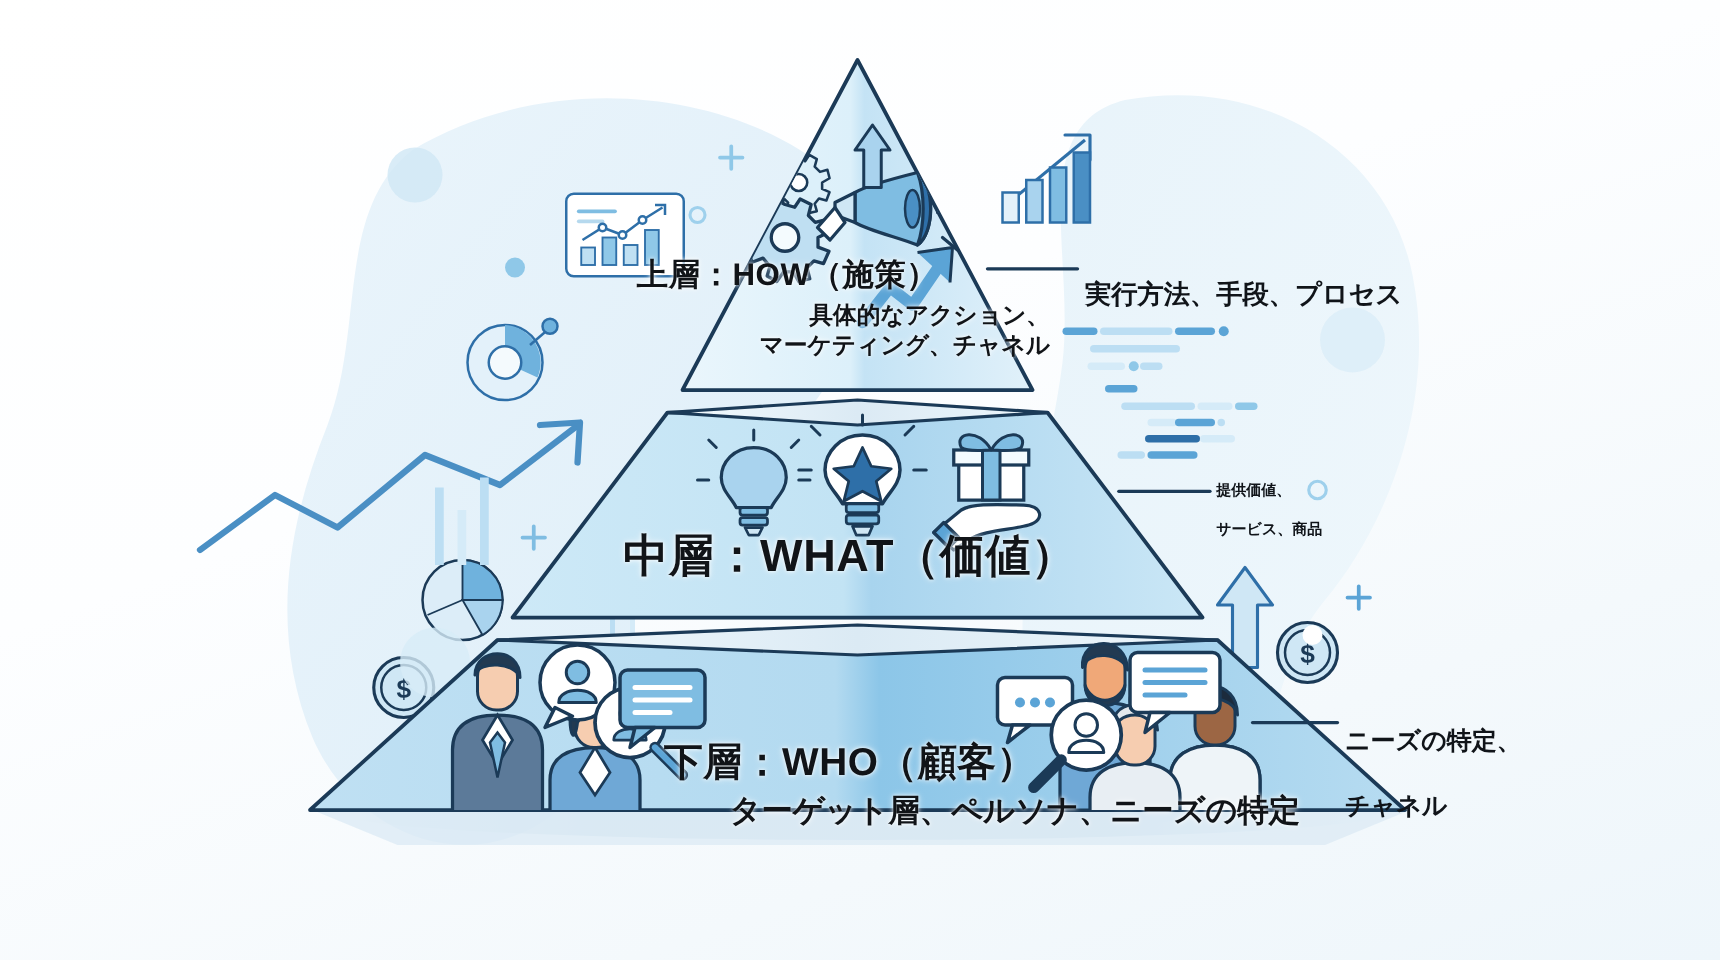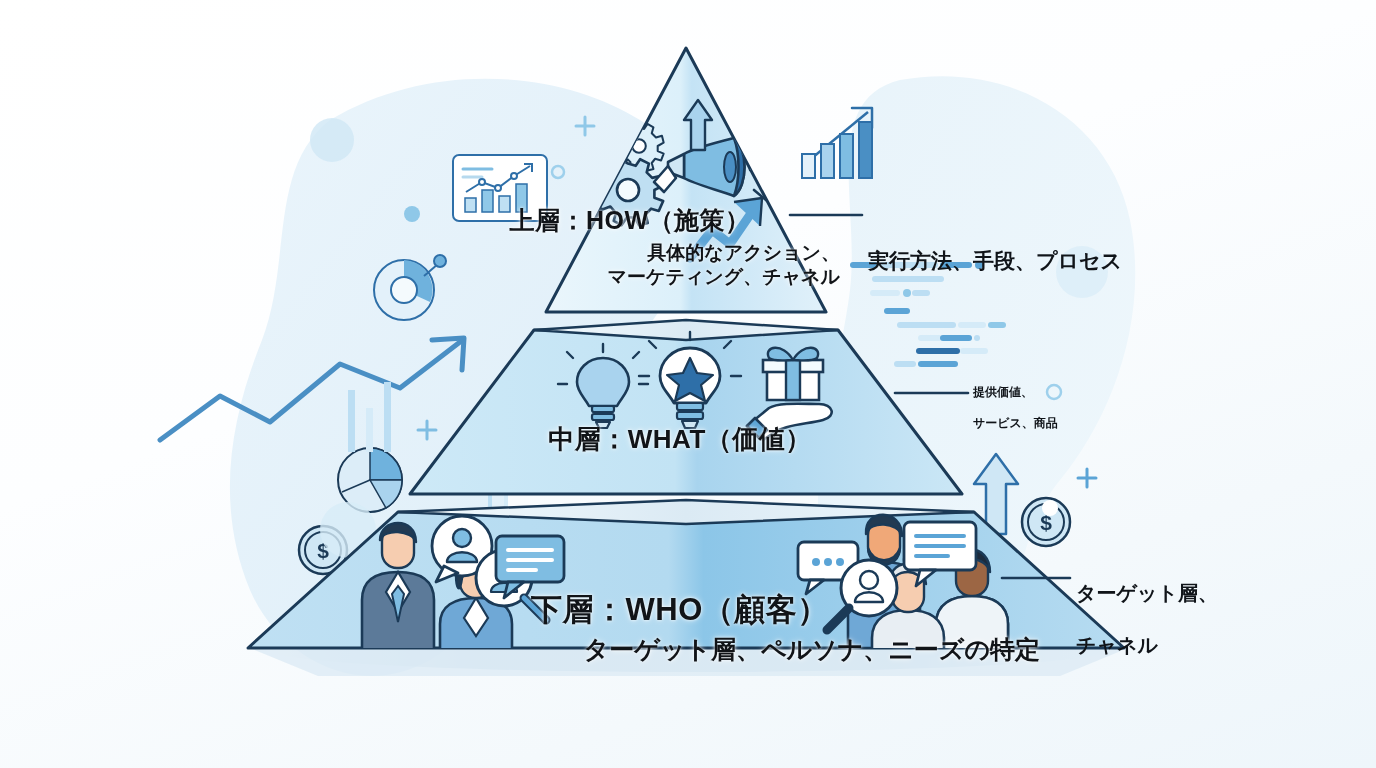--- a/index.html
+++ b/index.html
@@ -37,37 +37,37 @@
     text-align:right;
   }
 
   
   #tier-top-text { left:420px; top:206px; width:420px; }
   #tier-top-text .tier-title { font-size:25px; }
   #tier-top-text .tier-sub { font-size:19px; margin-top:6px; }
 
   
   #tier-mid-text { left:330px; top:424px; width:700px; }
-  #tier-mid-text .tier-title { font-size:26px; }
+  #tier-mid-text .tier-title { font-size:36px; }
   #tier-mid-text .tier-sub { font-size:21px; margin-top:4px; }
 
   
   #tier-bot-text { left:320px; top:592px; width:720px; }
   #tier-bot-text .tier-title { font-size:31px; }
   #tier-bot-text .tier-sub { font-size:25px; margin-top:6px; }
 
   
   .callout {
     position:absolute;
     font-weight:bold;
     color:#101419;
     line-height:1.3;
     white-space:pre-line;
   }
-  #callout-how  { left:868px; top:220px; font-size:21px; }
+  #callout-how  { left:868px; top:195px; font-size:21px; }
   #callout-what { left:973px; top:369px; font-size:12px; }
   #callout-who  { left:1076px; top:554px; font-size:20px; }
 </style>
 </head>
 <body>
 
 <div id="stage">
 
   
   <svg class="abs" style="left:0;top:0;" width="1376" height="768" viewBox="0 0 1376 768">
@@ -464,17 +464,17 @@
   <div class="callout" id="callout-how">
     <div>実行方法、手段、プロセス</div>
   </div>
 
   <div class="callout" id="callout-what">
     <div>提供価値、</div>
     <div>サービス、商品</div>
   </div>
 
   <div class="callout" id="callout-who">
-    <div>ターゲット層、</div>
+    <div>ニーズの特定、</div>
     <div>チャネル</div>
   </div>
 
 </div>
 
 </body></html>

